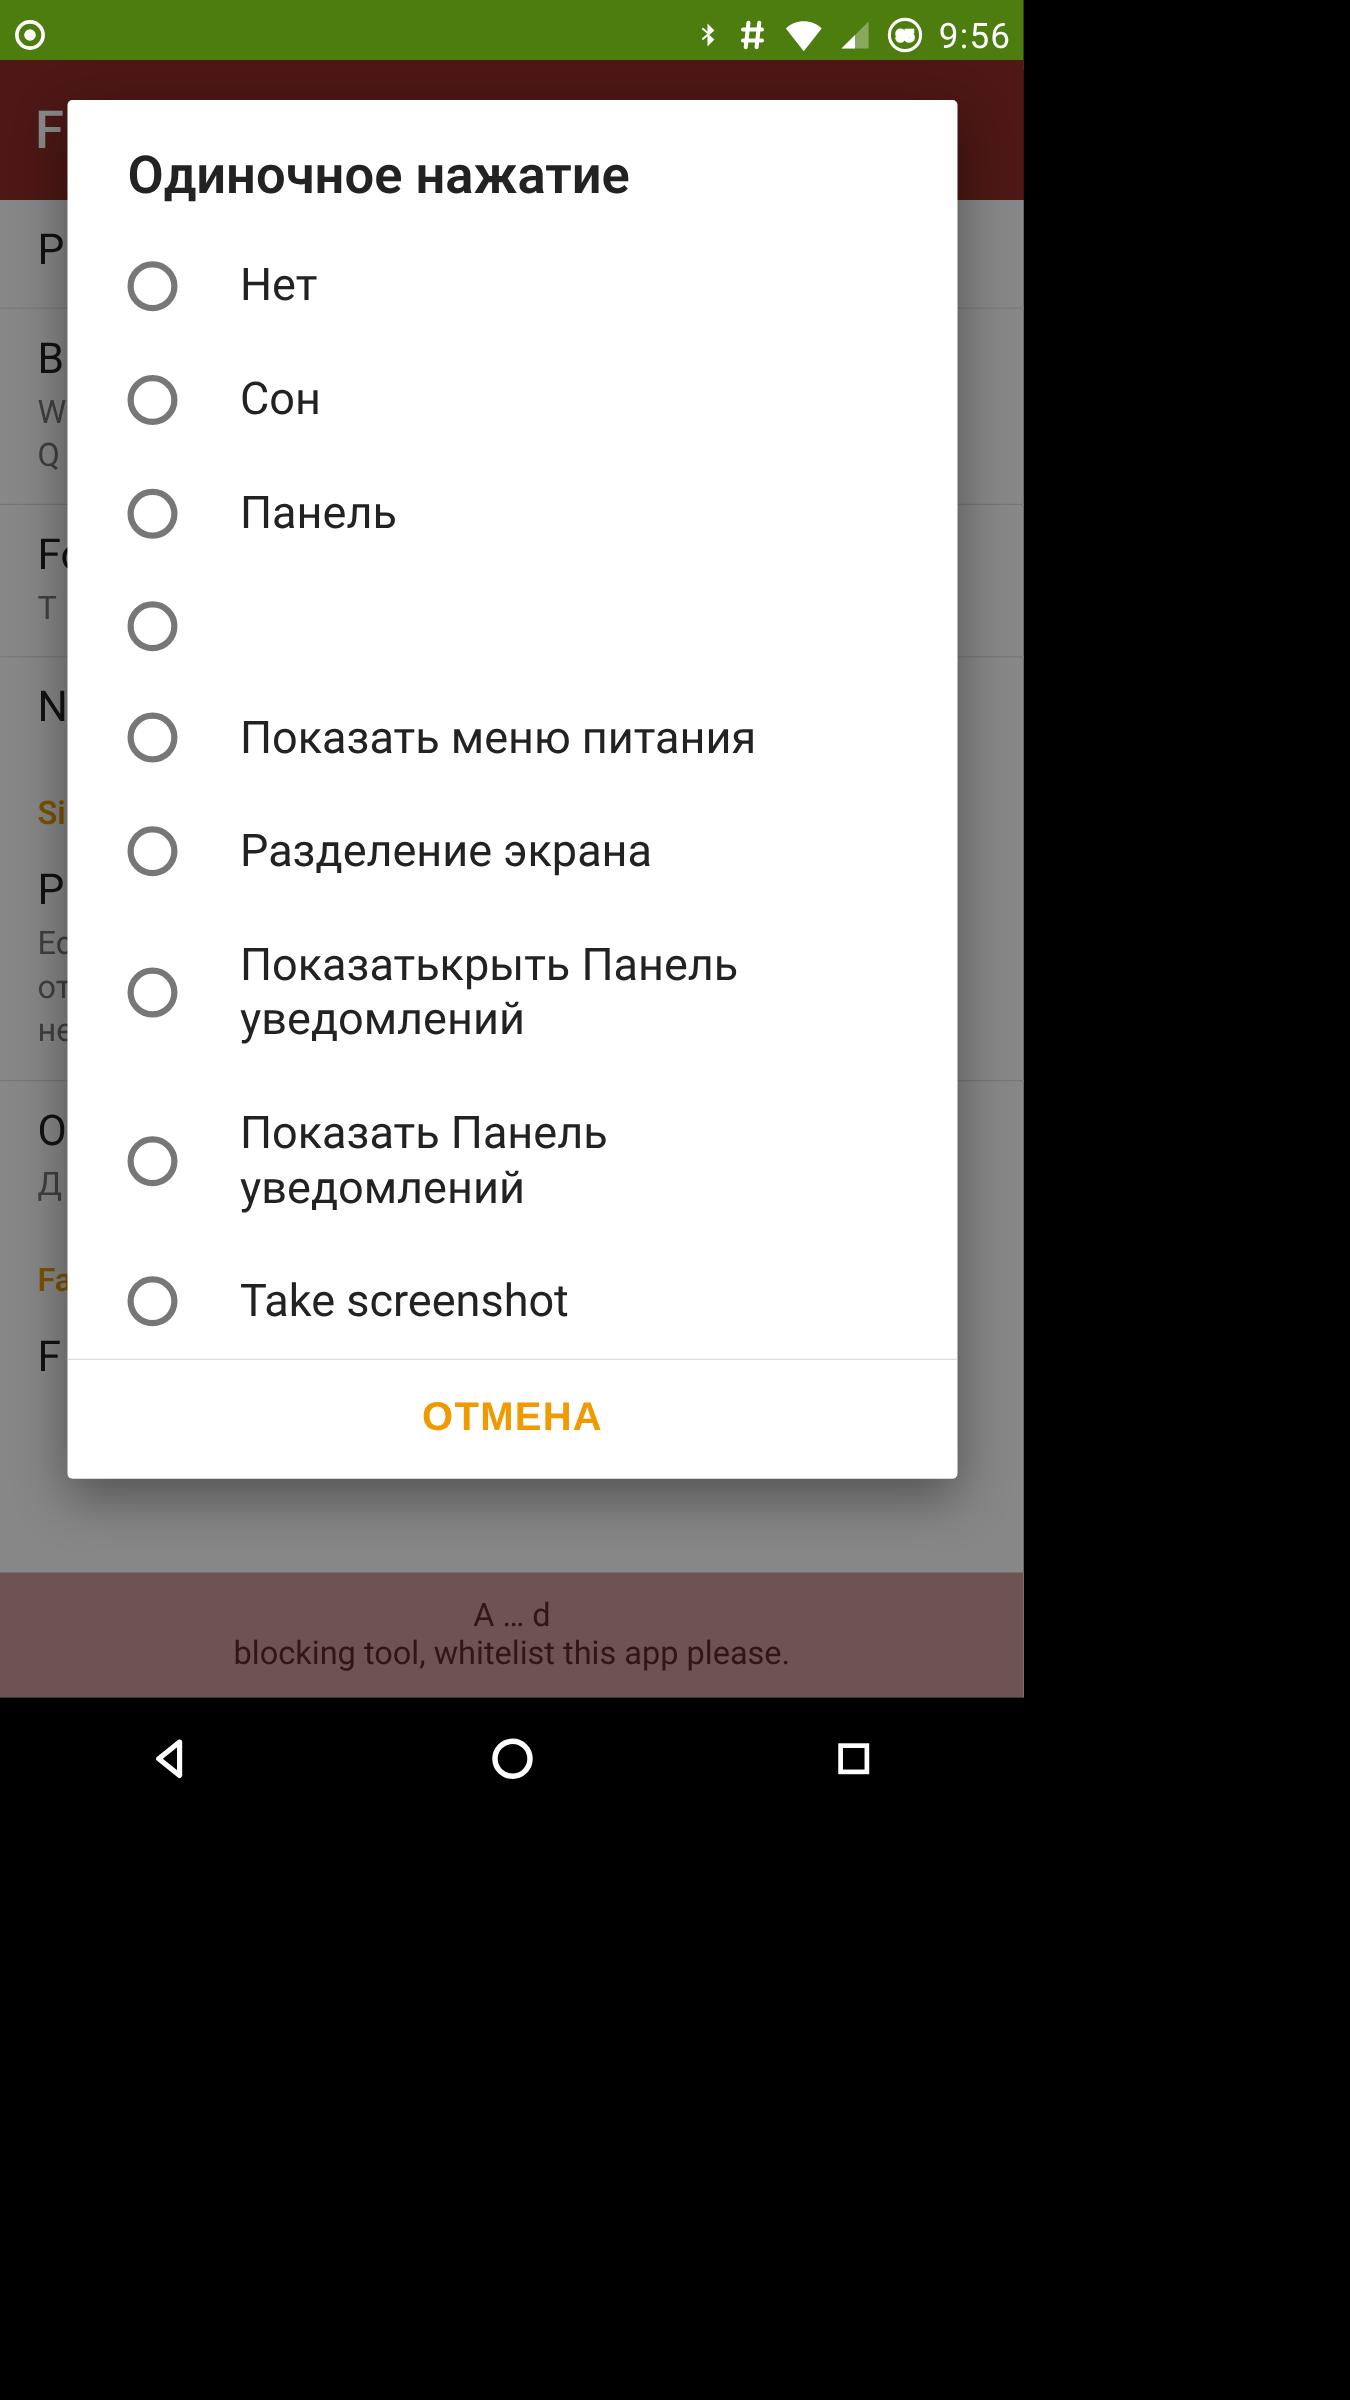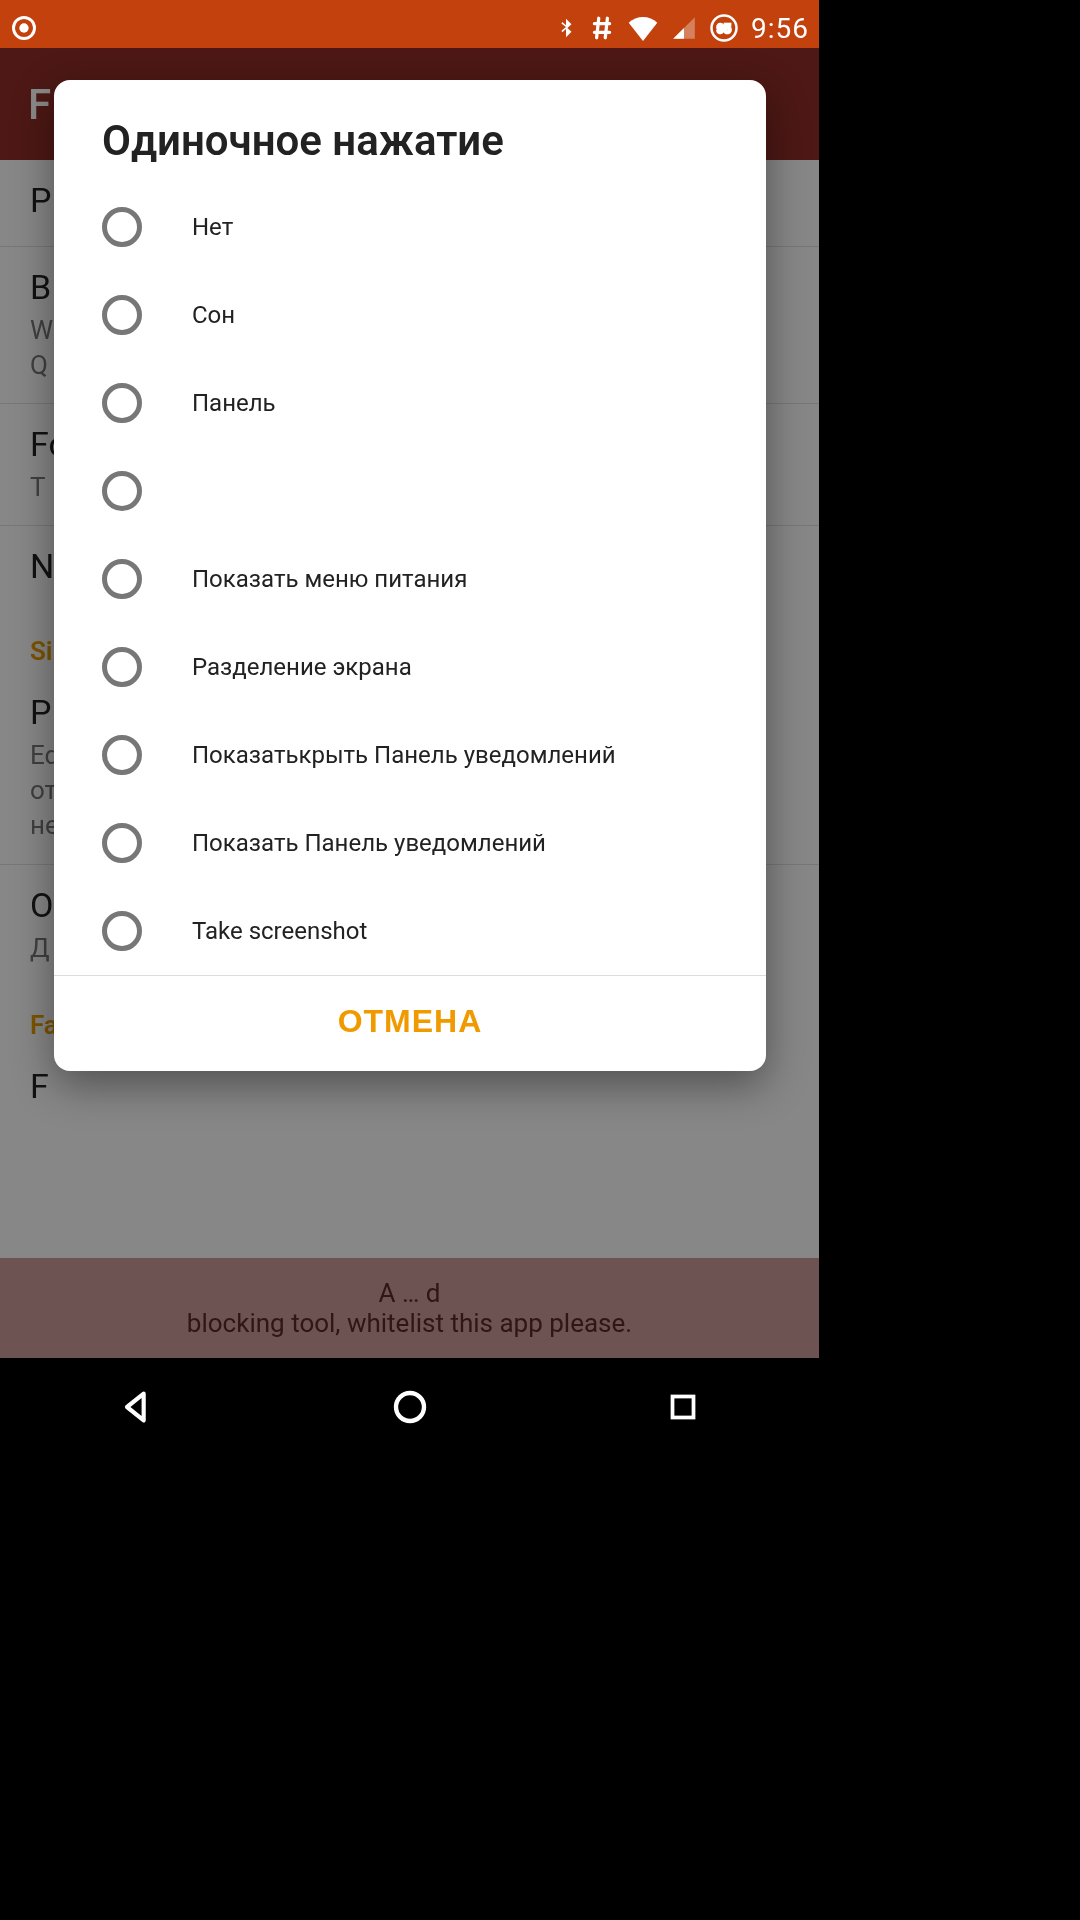--- a/index.html
+++ b/index.html
@@ -15,21 +15,21 @@
     position: relative;
     width: 819px;
     height: 1456px;
   }
 
   
   .status-bar {
     position: absolute;
     top: 0; left: 0; right: 0;
     height: 56px;
-    background: #c2410c;
+    background: #4d7c0f;
     display:flex;
     align-items:center;
     color:#fff;
     font-size:28px;
     padding: 0 10px;
     box-sizing:border-box;
   }
   .status-left { display:flex; align-items:center; gap:14px; flex:0 0 auto; }
   .status-right { display:flex; align-items:center; gap:12px; margin-left:auto; }
   .status-right span, .status-left span { display:inline-flex; align-items:center; }
@@ -103,40 +103,40 @@
     background:rgba(0,0,0,.46);
   }
 
   
   .dialog {
     position:absolute;
     left:54px;
     top:80px;
     width:712px;
     background:#fff;
-    border-radius:16px;
+    border-radius:4px;
     box-shadow:0 14px 42px rgba(0,0,0,.4);
     overflow:hidden;
   }
   .dialog-title {
     font-size:42px;
     font-weight:600;
     color:#222;
     padding:36px 48px 18px 48px;
   }
   .options {
     max-height: 1050px;
     overflow:hidden;
   }
   .option {
     display:flex;
     align-items:center;
     gap:50px;
     padding: 24px 48px;
-    font-size:24px;
+    font-size:36px;
     color:#222;
     cursor:pointer;
   }
   .option .radio {
     flex:0 0 40px;
     height:40px;
     border-radius:50%;
     border:5px solid #777;
     position:relative;
     box-sizing:border-box;

